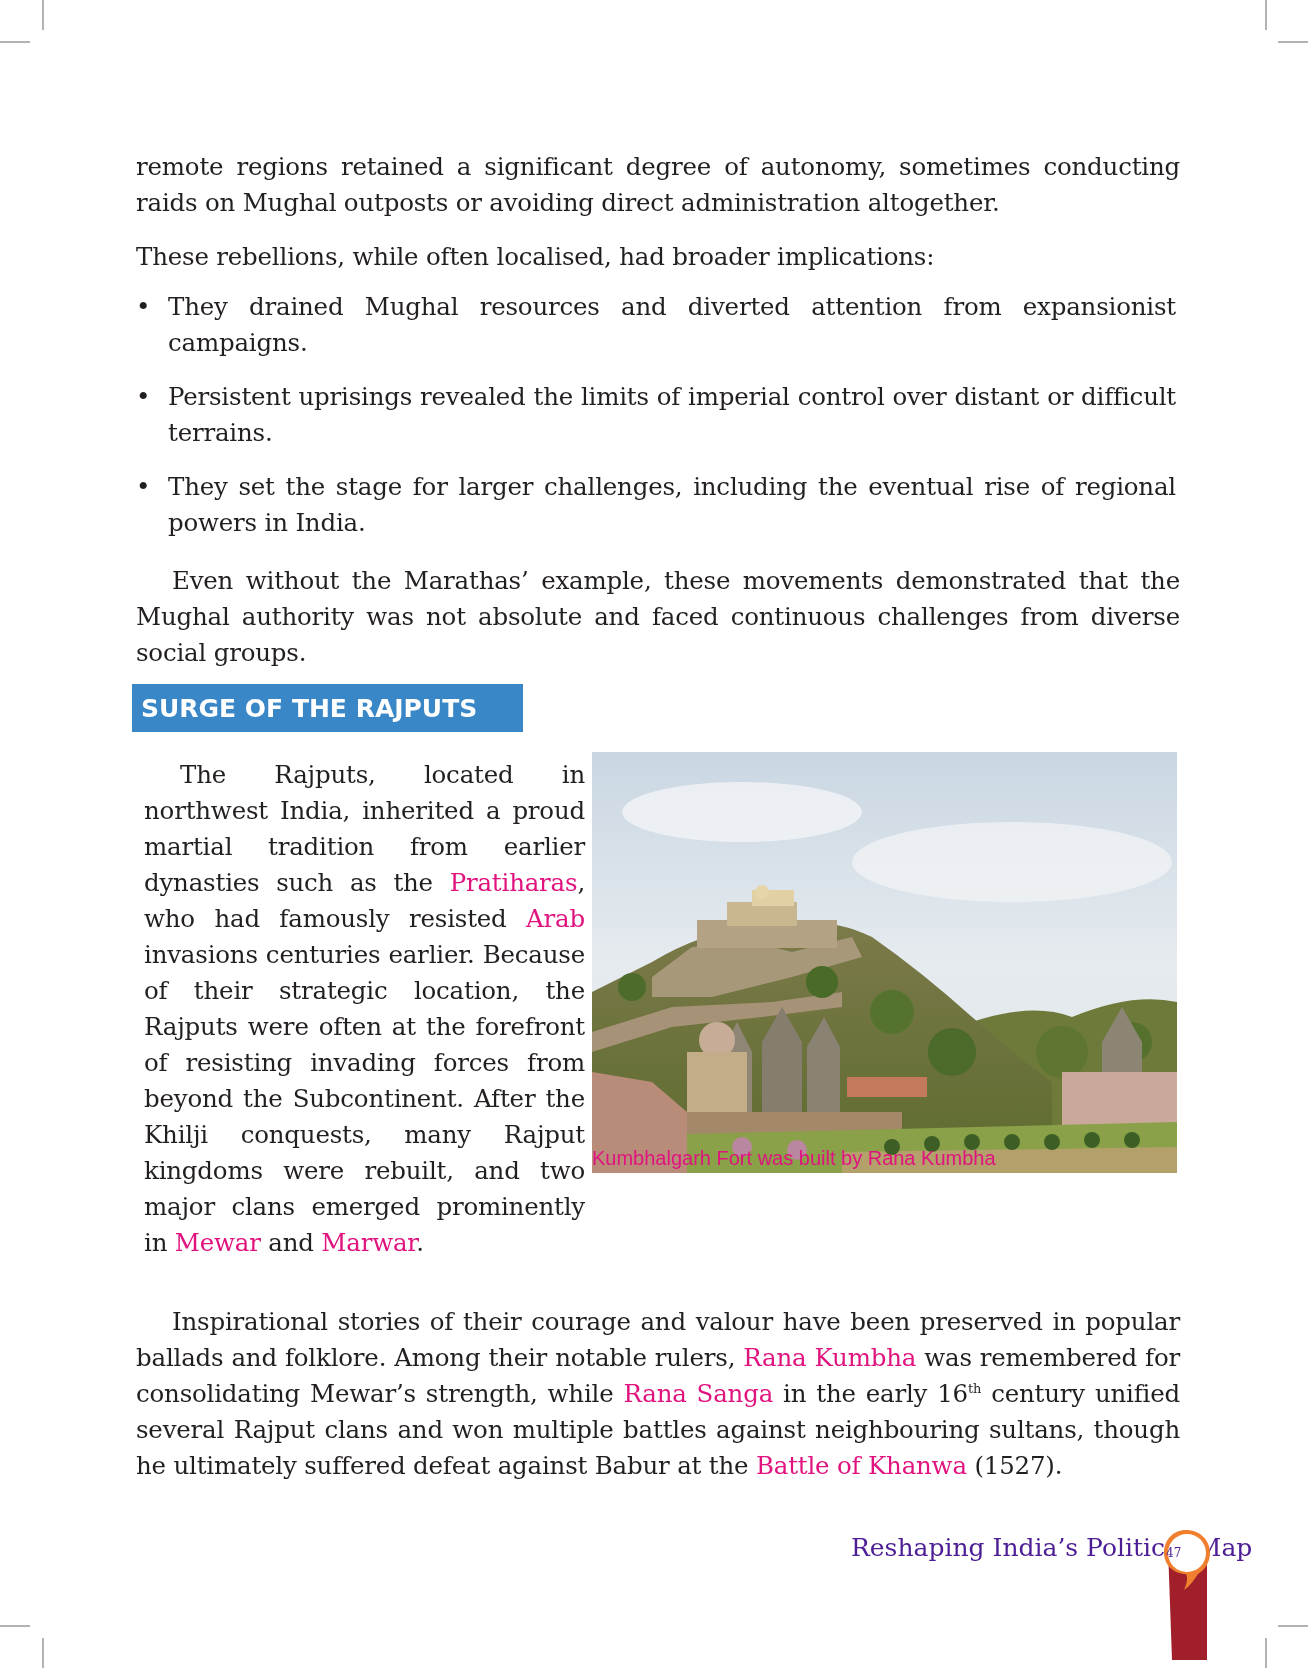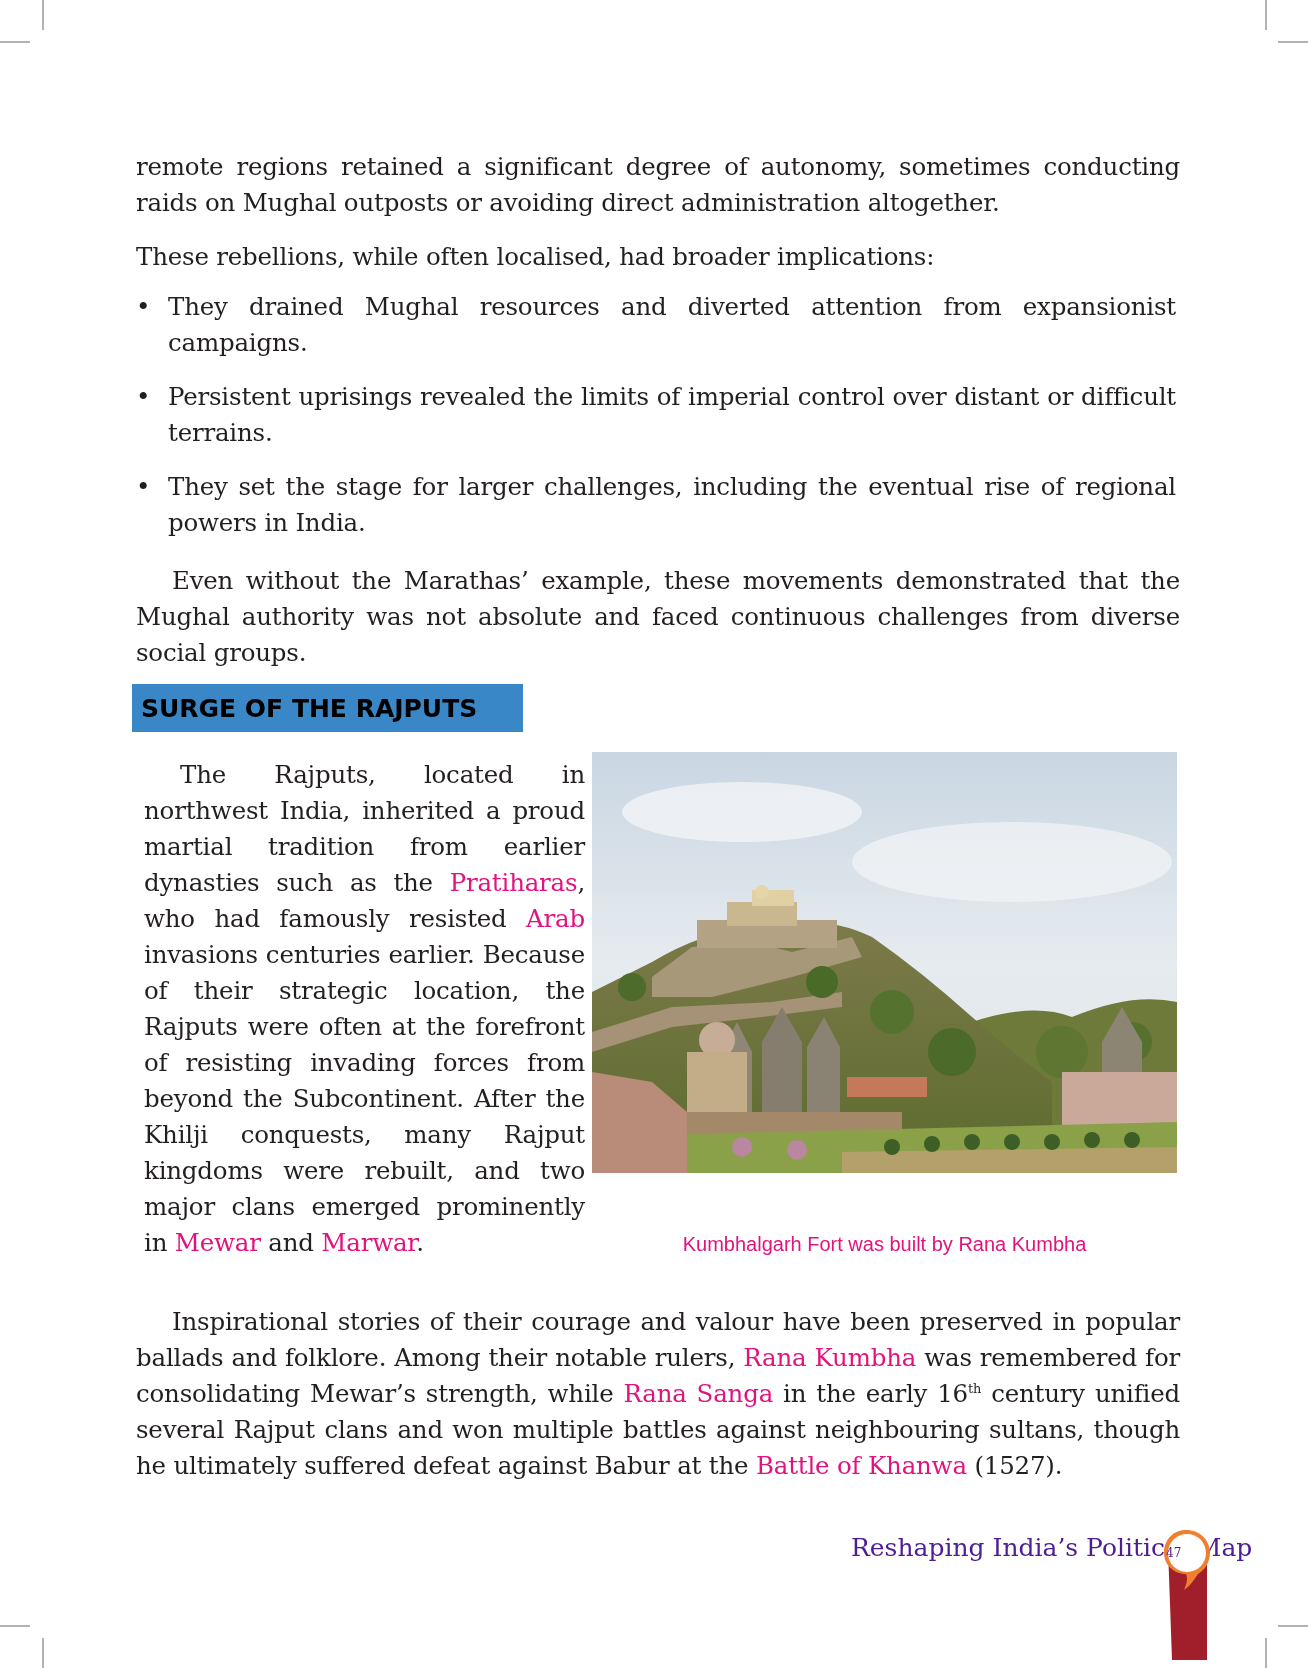--- a/index.html
+++ b/index.html
@@ -8,26 +8,26 @@
   .crop { position:absolute; background:#b3b3b3; }
   .p { position:absolute; left:132px; width:1044px; font-size:24.5px; line-height:36px;
        text-align:justify; margin:4px; letter-spacing:-0.2px; }
   .p .ind { display:inline-block; width:36px; }
   .hl { color:#e0137f; }
   .bullets { position:absolute; left:132px; width:1044px; margin:0; padding:0; list-style:none; }
   .bullets li { position:relative; padding-left:36px; font-size:24.5px; line-height:36px;
                 text-align:justify; margin-bottom:18px; letter-spacing:-0.2px; }
   .bullets .dot { position:absolute; left:4px; top:0; }
   .heading { position:absolute; left:132px; top:684px; width:391px; height:48px; background:#3a87c8;
-             color:#000000; font-family:"DejaVu Sans", "Liberation Sans", sans-serif; font-weight:bold;
+             color:#ffffff; font-family:"DejaVu Sans", "Liberation Sans", sans-serif; font-weight:bold;
              font-size:25px; line-height:50px; padding-left:9px; box-sizing:border-box; letter-spacing:0px; }
   .col { position:absolute; left:132px; top:745px; width:441px; font-size:24.5px; line-height:36px;
          text-align:justify; margin:12px; letter-spacing:-0.2px; }
   .photo { position:absolute; left:592px; top:752px; width:585px; height:421px; overflow:hidden; }
-  .caption { position:absolute; left:592px; top:1233px; width:585px; text-align:center;
+  .caption { position:absolute; left:592px; top:1147px; width:585px; text-align:left;
              font-family:"Liberation Sans", "DejaVu Sans", sans-serif; font-size:20px; color:#e0137f; }
   .footer-title { position:absolute; left:851px; top:1533px; font-size:25px; color:#4c1d95; }
   .badge { position:absolute; left:1160px; top:1528px; width:54px; height:140px; }
   .page-num { position:absolute; left:1166px; top:1540px; width:42px; text-align:left;
               font-size:12px; line-height:26px; color:#4c1d95; }
 </style>
 </head>
 <body>
 
 <div class="crop" style="left:42px;top:0;width:2px;height:30px;"></div>

